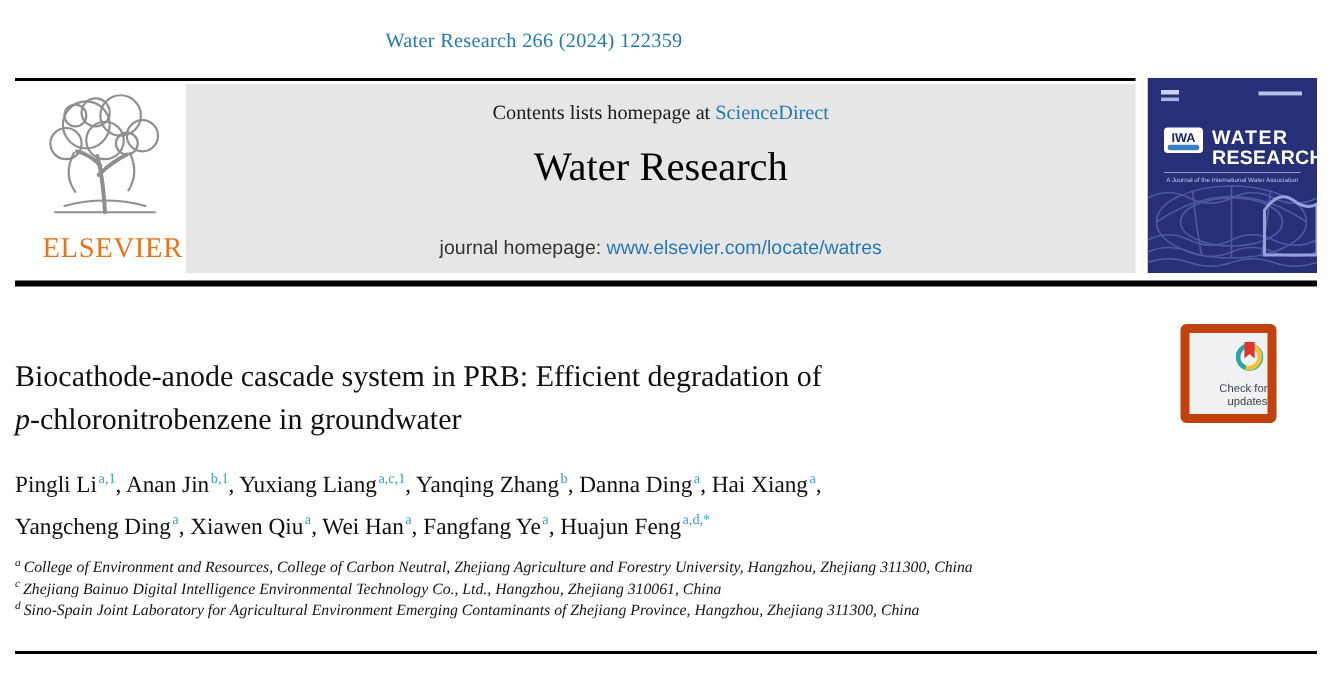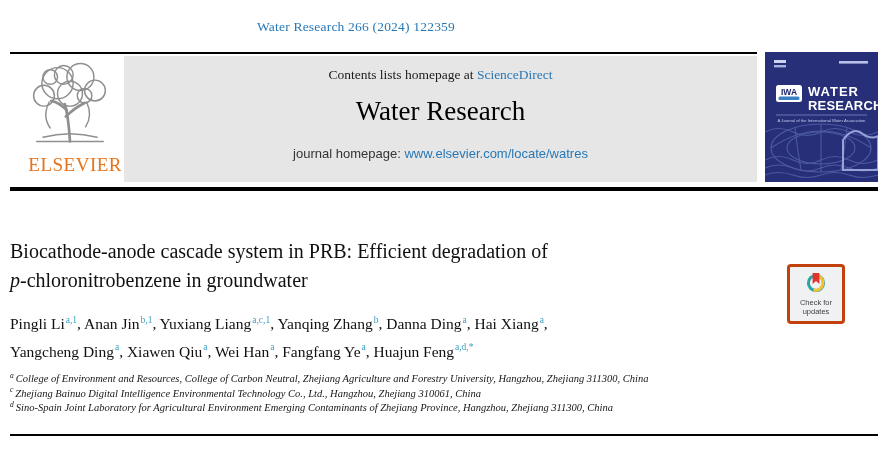--- a/index.html
+++ b/index.html
@@ -21,28 +21,28 @@
     font-family:"Liberation Serif",serif;
   }
 
   .band{
     position:absolute;left:124px;top:56px;width:633px;height:126px;
     background:#e6e6e6;text-align:center;
   }
   .contents-line{margin-top:11px;font-size:13.5px;color:#1a1a1a;}
   .link{color:#2878b5;cursor:pointer;text-decoration:none;}
   .journal-title{margin-top:13px;font-size:27px;color:#000;}
-  .homepage-line{margin-top:19px;font-family:"Liberation Sans",sans-serif;font-size:13px;color:#333;}
+  .homepage-line{margin-top:30px;font-family:"Liberation Sans",sans-serif;font-size:13px;color:#333;}
 
   .cover{position:absolute;left:765px;top:52px;width:113px;height:130px;}
 
   .badge{
     position:absolute;left:787px;top:216px;width:52px;height:54px;
-    background:#f0f1f3;border:3px solid #c2410c;border-radius:4px;
-    text-align:center;cursor:pointer;margin-top:48px;
+    background:#f0f1f3;border:6px solid #c2410c;border-radius:4px;
+    text-align:right;cursor:pointer;
   }
   .badge-text{
     font-family:"Liberation Sans",sans-serif;font-size:7.5px;line-height:8.5px;
     color:#3f4346;margin-top:1px;
   }
 
   .title{
     position:absolute;left:10px;top:237px;width:740px;
     font-size:20px;line-height:29px;color:#101010;
   }

